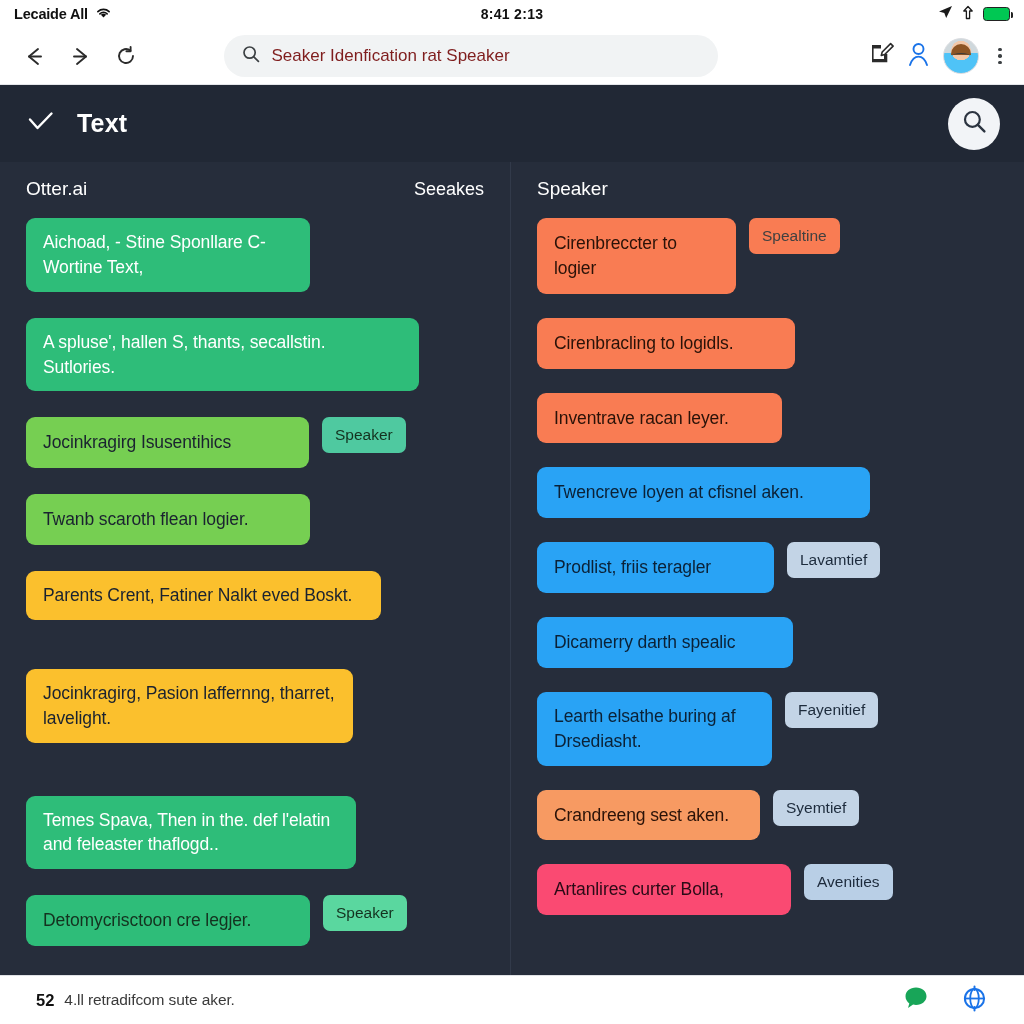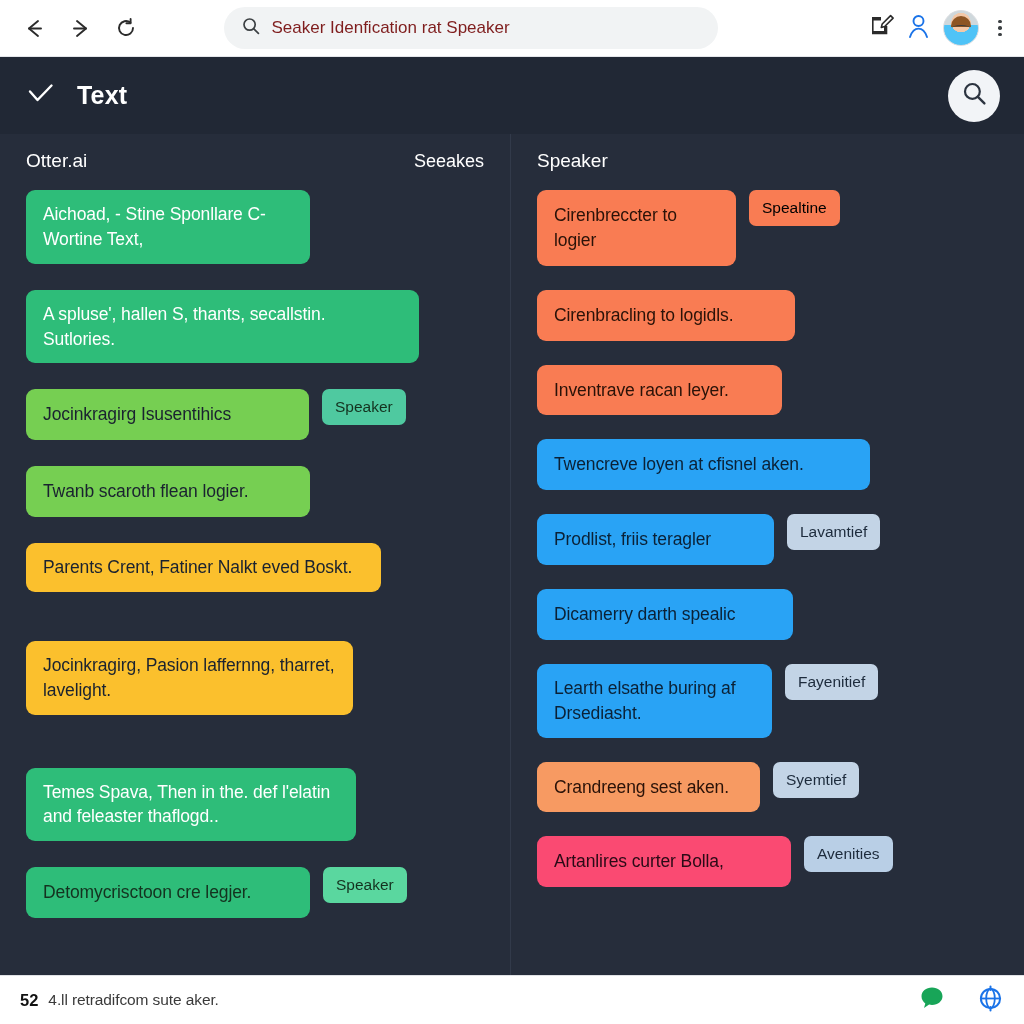--- a/index.html
+++ b/index.html
@@ -134,32 +134,58 @@
     white-space: nowrap;
     cursor: pointer;
     flex: 0 0 auto;
   }
 
   
   .bottombar {
     flex: 0 0 49px; height: 49px;
     background: #ffffff;
     display: flex; align-items: center;
-    padding: 0 20px; gap: 10px;
+    padding: 0 36px; gap: 10px;
     border-top: 1px solid #e0e2e6;
   }
   .bb-count { font-size: 16.5px; font-weight: bold; color: #111; }
   .bb-text  { font-size: 15.5px; color: #3a3a3a; letter-spacing: -0.1px; }
   .bb-right { margin-left: auto; display: flex; align-items: center; gap: 32px; }
 </style>
 </head>
 <body>
 
 <div id="app">
 
+  <div class="statusbar">
+    <div class="sb-left">
+      <span class="sb-carrier">Lecaide All</span>
+      <span>
+        <svg width="17" height="13" viewBox="0 0 17 13">
+          <path d="M8.5 11.6 5.9 8.7a3.9 3.9 0 0 1 5.2 0z" fill="#111"></path>
+          <path d="M2.9 5.6a8.2 8.2 0 0 1 11.2 0" stroke="#111" stroke-width="1.7" fill="none" stroke-linecap="round"></path>
+          <path d="M4.9 7.8a5.3 5.3 0 0 1 7.2 0" stroke="#111" stroke-width="1.7" fill="none" stroke-linecap="round"></path>
+        </svg>
+      </span>
+    </div>
+    <div class="sb-center">8:41 2:13</div>
+    <div class="sb-right">
+      <span>
+        <svg width="15" height="15" viewBox="0 0 15 15">
+            <path d="M14 1 1 6.6l5.3 1.4L8.2 13z" fill="#1a1a1a"></path>
+          </svg>
+      </span>
+      <span>
+        <svg width="12" height="15" viewBox="0 0 12 15">
+          <path d="M6 1.5 1.8 6h2.6v7.5h3.2V6h2.6z" fill="none" stroke="#1a1a1a" stroke-width="1.3" stroke-linejoin="round"></path>
+        </svg>
+      </span>
+      <span class="battery"></span>
+    </div>
+  </div>
 
   <div class="browserbar">
     <button class="navbtn">
       <svg width="25" height="25" viewBox="0 0 25 25">
           <path d="M16 5 7 12.5 16 20" stroke="#2b2b2b" stroke-width="1.9" fill="none" stroke-linecap="round" stroke-linejoin="round"></path>
           <path d="M7 12.5h12" stroke="#2b2b2b" stroke-width="1.9" stroke-linecap="round"></path>
         </svg>
     </button>
     <button class="navbtn">
       <svg width="25" height="25" viewBox="0 0 25 25">
@@ -263,21 +289,21 @@
     </div>
 
     <div class="col col-right">
       <div class="colhead">
         <span class="colhead-title">Speaker</span>
         <span class="colhead-sub"></span>
       </div>
       <div class="bubbles" id="right-bubbles">
           <div class="row" style="margin-bottom: 24px;">
             <div class="bubble" style="background: rgb(249, 124, 83); color: rgb(42, 18, 8); width: 199px;">Cirenbreccter to logier</div>
-            <div class="tag" style="background: rgb(249, 124, 83); color: #000000;">Spealtine</div>
+            <div class="tag" style="background: rgb(249, 124, 83); color: #404040;">Spealtine</div>
           </div>
           <div class="row" style="margin-bottom: 24px;">
             <div class="bubble" style="background: rgb(249, 124, 83); color: rgb(42, 18, 8); width: 258px;">Cirenbracling to logidls.</div>
           </div>
           <div class="row" style="margin-bottom: 24px;">
             <div class="bubble" style="background: rgb(249, 124, 83); color: rgb(42, 18, 8); width: 245px;">Inventrave racan leyer.</div>
           </div>
           <div class="row" style="margin-bottom: 24px;">
             <div class="bubble" style="background: rgb(41, 163, 245); color: rgb(11, 33, 54); width: 333px;">Twencreve loyen at cfisnel aken.</div>
           </div>

